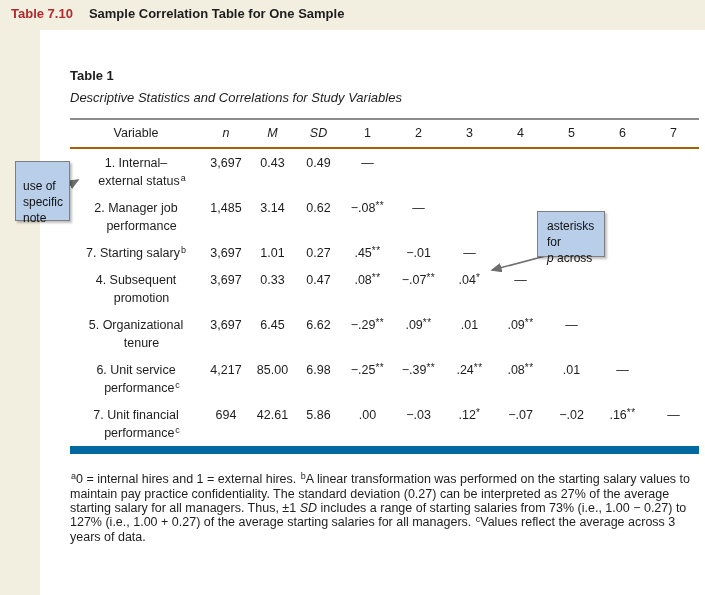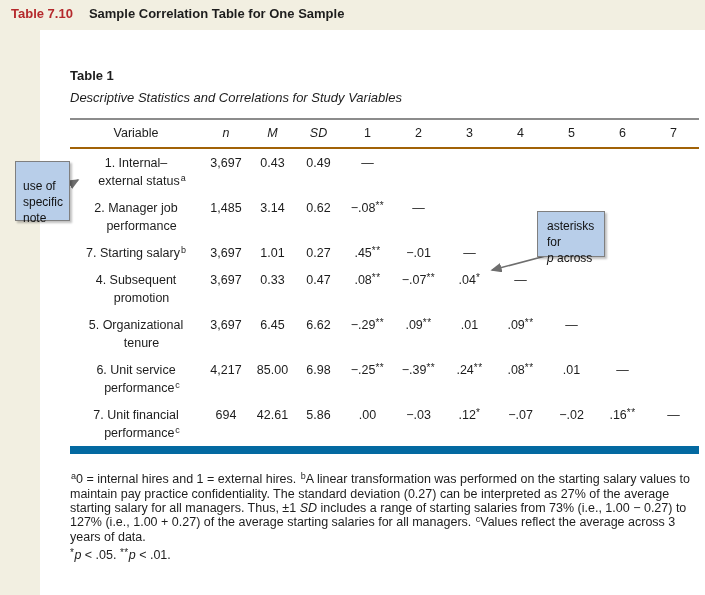--- a/index.html
+++ b/index.html
@@ -220,23 +220,20 @@
             <td><span>.16</span><span class="stars">**</span></td>
             <td><span>—</span><span class="stars"></span></td>
           </tr>
         </tbody>
       </table>
 
       <div class="footnote">
         <span class="sup">a</span><span>0 = internal hires and 1 = external hires. </span><span class="sup">b</span><span>A linear transformation was performed on the starting salary values to maintain pay practice confidentiality. The standard deviation (0.27) can be interpreted as 27% of the average starting salary for all managers. Thus, ±1 </span><span class="it">SD</span><span> includes a range of starting salaries from 73% (i.e., 1.00 − 0.27) to 127% (i.e., 1.00 + 0.27) of the average starting salaries for all managers. </span><span class="sup">c</span><span>Values reflect the average across 3 years of data.</span>
       </div>
 
-      <div class="signote">
-        <span class="stars">*</span><span class="it">p</span><span> &lt; .05. </span><span class="stars">**</span><span class="it">p</span><span> &lt; .01.</span>
-      </div>
 
     </div>
   </div>
 
   <svg class="overlay" width="705" height="595" viewBox="0 0 705 595">
     <defs>
       <marker id="ah" markerWidth="8" markerHeight="8" refX="6" refY="3" orient="auto">
         <path d="M0,0 L7,3 L0,6 Z" fill="#6e6e6e"></path>
       </marker>
     </defs>

